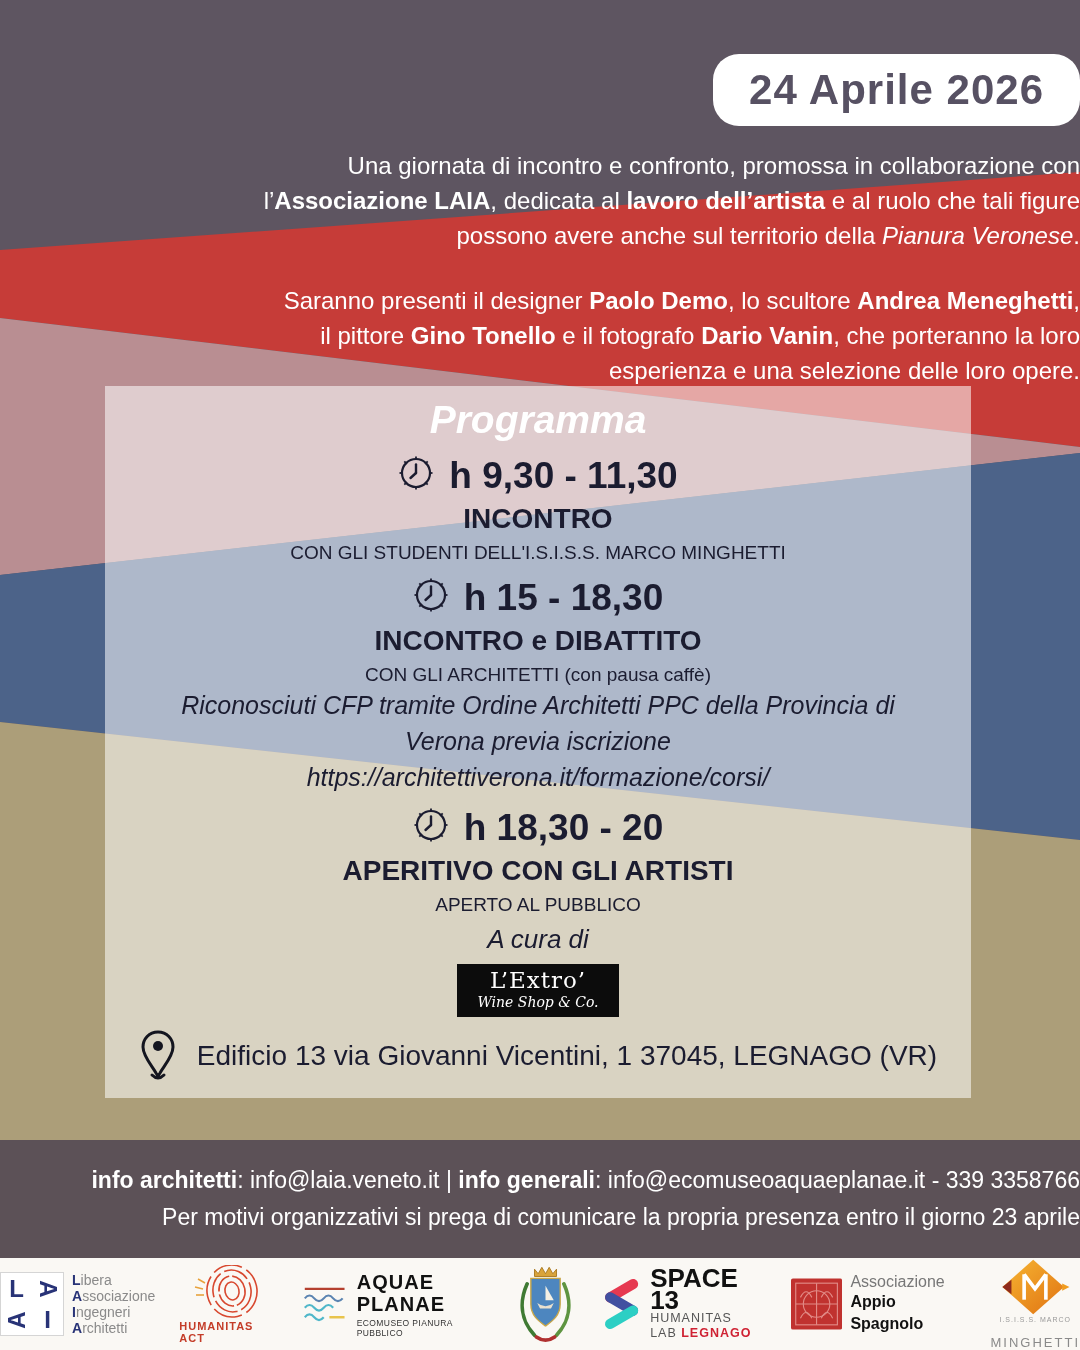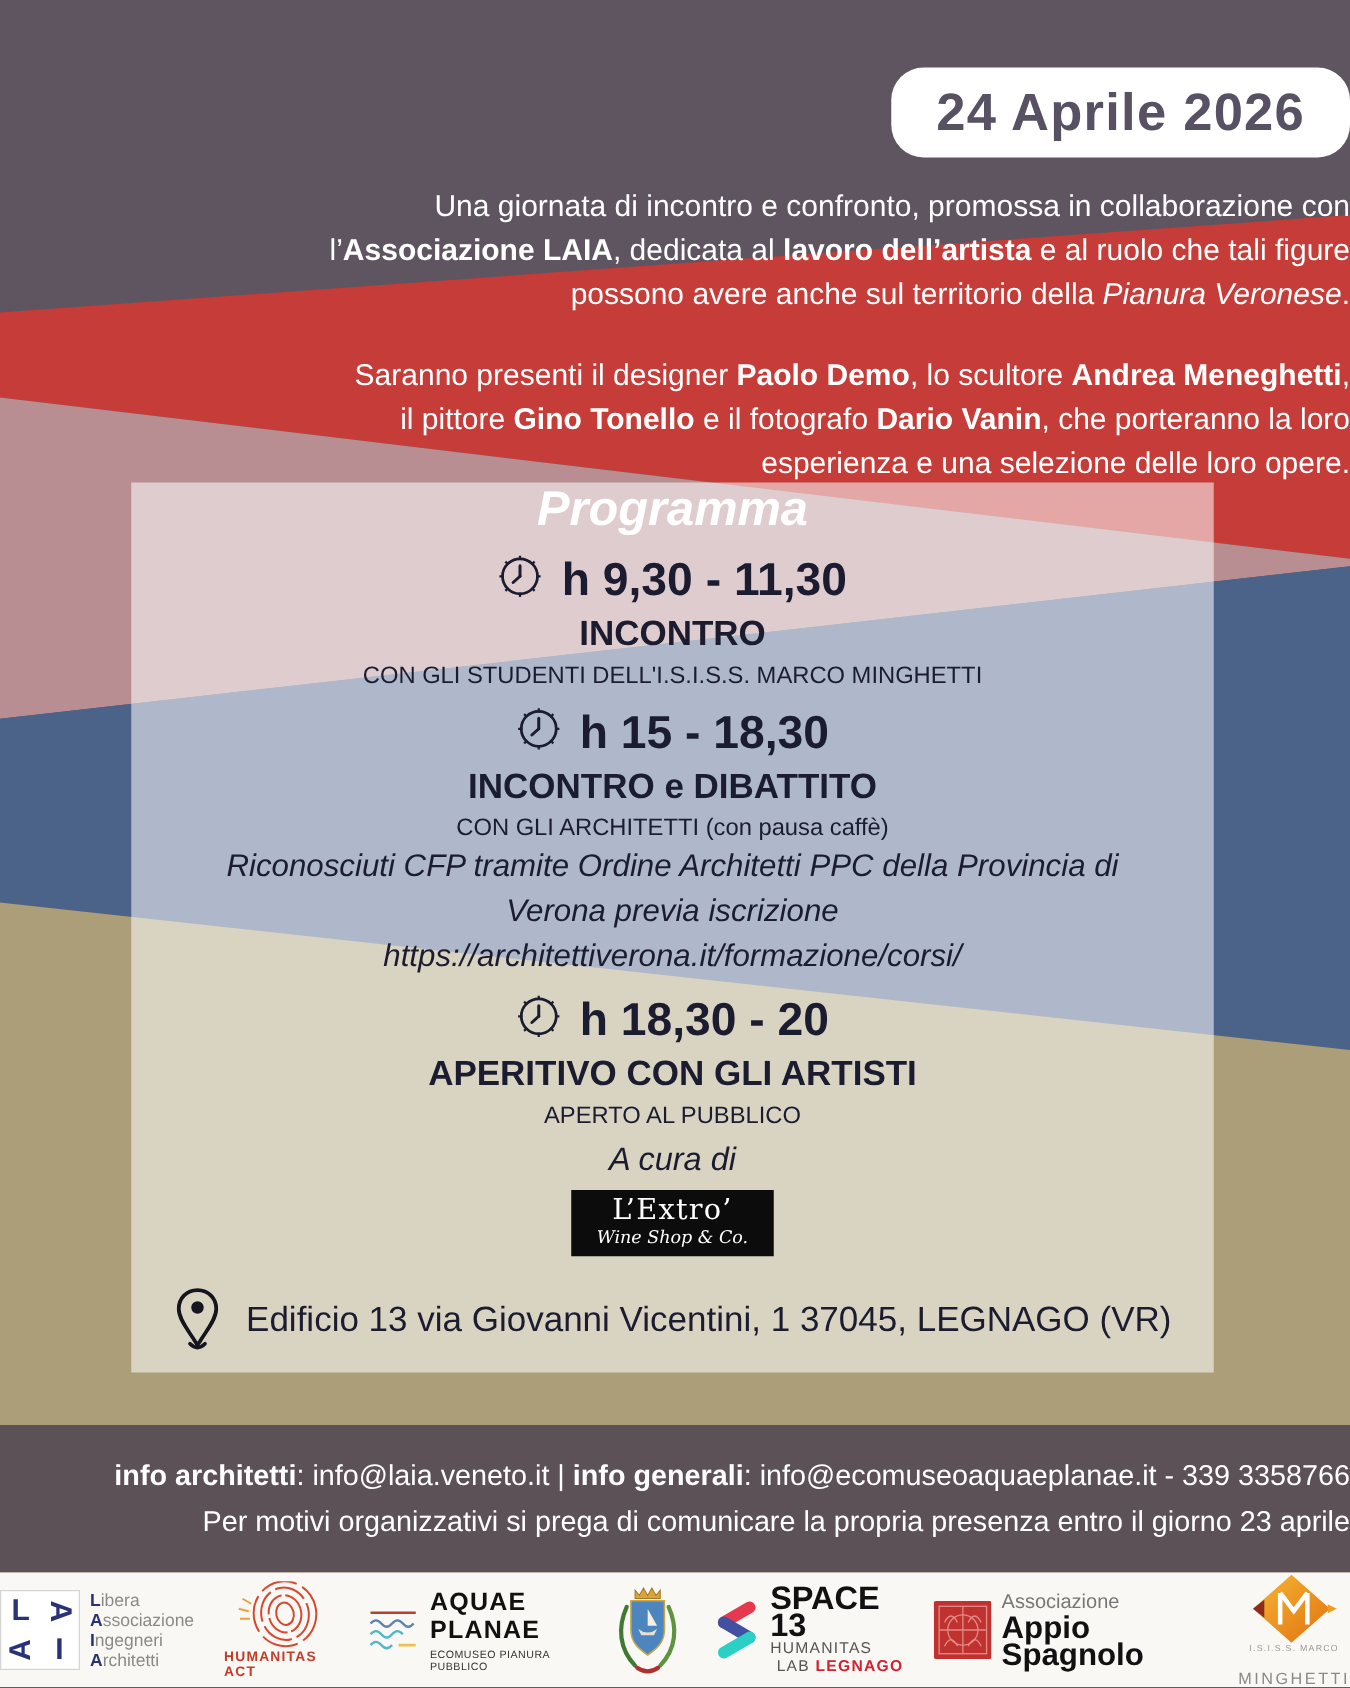--- a/index.html
+++ b/index.html
@@ -20,21 +20,21 @@
   .intro{margin-top:22px;font-size:24px;line-height:35px;}
   .guests{margin-top:30px;font-size:24px;line-height:35px;}
 
   
   .panel{
     position:absolute;left:105px;top:386px;width:866px;height:712px;
     background:rgba(255,255,255,0.55);
     display:flex;flex-direction:column;align-items:center;
     color:#1b1c30;text-align:center;
   }
-  .p-heading{font-size:39px;font-weight:700;font-style:italic;color:#fff;}
+  .p-heading{padding-top:12px;font-size:39px;font-weight:700;font-style:italic;color:#fff;}
   .prog-item{margin-top:13px;}
   .time-row{display:flex;justify-content:center;align-items:flex-start;gap:15px;font-size:37px;font-weight:700;}
   .clock{width:36px;height:36px;display:block;}
   .item-title{margin-top:6px;font-size:28px;font-weight:700;}
   .item-sub{margin-top:7px;font-size:19px;}
   .note{margin-top:3px;font-size:25px;font-style:italic;line-height:33px;}
   .acura{margin-top:8px;font-size:26px;font-style:italic;}
   .extro-box{
     display:inline-block;margin-top:9px;background:#0c0c0c;color:#fff;
     padding:4px 20px 6px;line-height:1.1;
@@ -70,25 +70,25 @@
   .rot-l{display:inline-block;transform:rotate(-90deg);}
   .laia-text{font-size:14px;line-height:16px;color:#8a8a8a;text-align:left;}
   .hum-wrap{display:flex;flex-direction:column;align-items:center;}
   .hum-label{font-size:11px;font-weight:700;color:#c43c28;letter-spacing:1px;margin-top:1px;}
   .aquae-text{text-align:left;}
   .aquae-main{font-size:20px;font-weight:800;color:#111;line-height:22px;letter-spacing:1px;}
   .aquae-sub{font-size:8.5px;color:#333;margin-top:3px;letter-spacing:.4px;}
   .space-text{text-align:left;}
   .space-title{font-size:26px;font-weight:800;color:#111;line-height:22px;}
   .space-line2{font-size:12.5px;color:#555;letter-spacing:1px;line-height:15px;}
-  .space-line3{font-size:12.5px;color:#555;letter-spacing:1px;line-height:15px;text-align:right;}
+  .space-line3{font-size:12.5px;color:#555;letter-spacing:1px;line-height:15px;}
   .space-line3 .red{color:#cf2233;font-weight:700;}
   .appio-text{text-align:left;}
   .appio-line1{font-size:16px;color:#777;line-height:18px;}
-  .appio-line2{font-size:25px;font-weight:700;color:#111;line-height:22px;}
+  .appio-line2{font-size:16px;font-weight:700;color:#111;line-height:22px;}
   .ming-wrap{display:flex;flex-direction:column;align-items:center;}
   .ming-line1{font-size:7px;color:#999;letter-spacing:1px;margin-top:0px;}
   .ming-line2{font-size:13px;color:#8a8a8a;letter-spacing:2px;margin-top:12px;}
 </style>
 </head>
 <body>
 
 <div class="poster">
 
   <svg class="bg" viewBox="0 0 1080 1350" aria-hidden="true">

